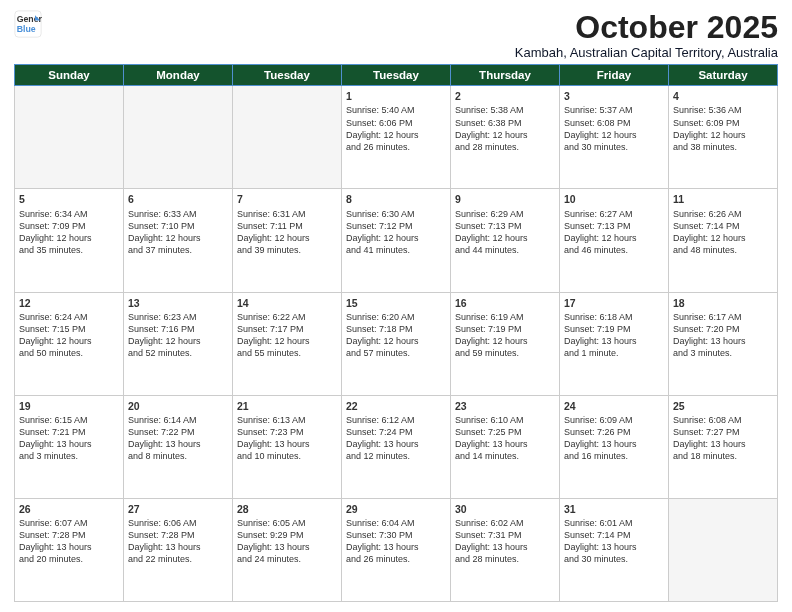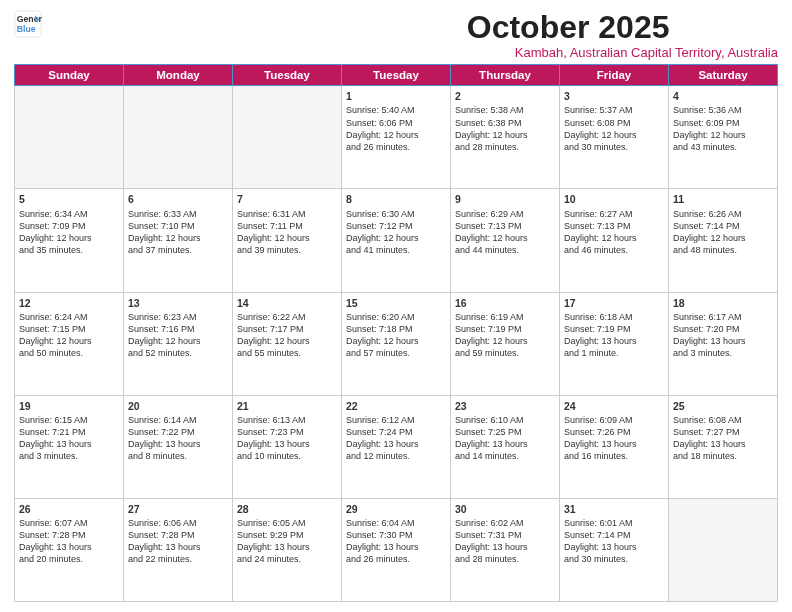--- a/index.html
+++ b/index.html
@@ -26,41 +26,42 @@
     .logo {
       display: flex;
       align-items: center;
       gap: 4px;
     }
     .logo-icon {
       width: 28px;
       height: 28px;
     }
     .title-block {
+      text-align: right;
     }
     .month-title {
       font-size: 32px;
       font-weight: bold;
       color: #222;
       line-height: 1.1;
     }
     .subtitle {
       font-size: 13px;
-      color: #be185d;
+      color: #0f172a;
       margin-left: 48px;
     }
     .calendar {
       flex: 1;
       border: 1px solid #ccc;
       border-collapse: collapse;
       width: 100%;
       table-layout: fixed;
     }
     .calendar th {
-      background: #be185d;
+      background: #14532d;
       color: #fff;
       text-align: center;
       font-size: 11.5px;
       font-weight: bold;
       padding: 4px 2px;
       border: 1px solid #5090cf;
     }
     .calendar td {
       border: 1px solid #ccc;
       vertical-align: top;
@@ -142,21 +143,21 @@
             <div class="day-info">Sunrise: 5:37 AM</div>
             <div class="day-info">Sunset: 6:08 PM</div>
             <div class="day-info">Daylight: 12 hours</div>
             <div class="day-info">and 30 minutes.</div>
           </td>
           <td>
             <span class="day-num">4</span>
             <div class="day-info">Sunrise: 5:36 AM</div>
             <div class="day-info">Sunset: 6:09 PM</div>
             <div class="day-info">Daylight: 12 hours</div>
-            <div class="day-info">and 43 minutes.</div>
+            <div class="day-info">and 38 minutes.</div>
           </td>
         </tr>
         <tr>
           <td>
             <span class="day-num">5</span>
             <div class="day-info">Sunrise: 6:34 AM</div>
             <div class="day-info">Sunset: 7:09 PM</div>
             <div class="day-info">Daylight: 12 hours</div>
             <div class="day-info">and 35 minutes.</div>
           </td>

